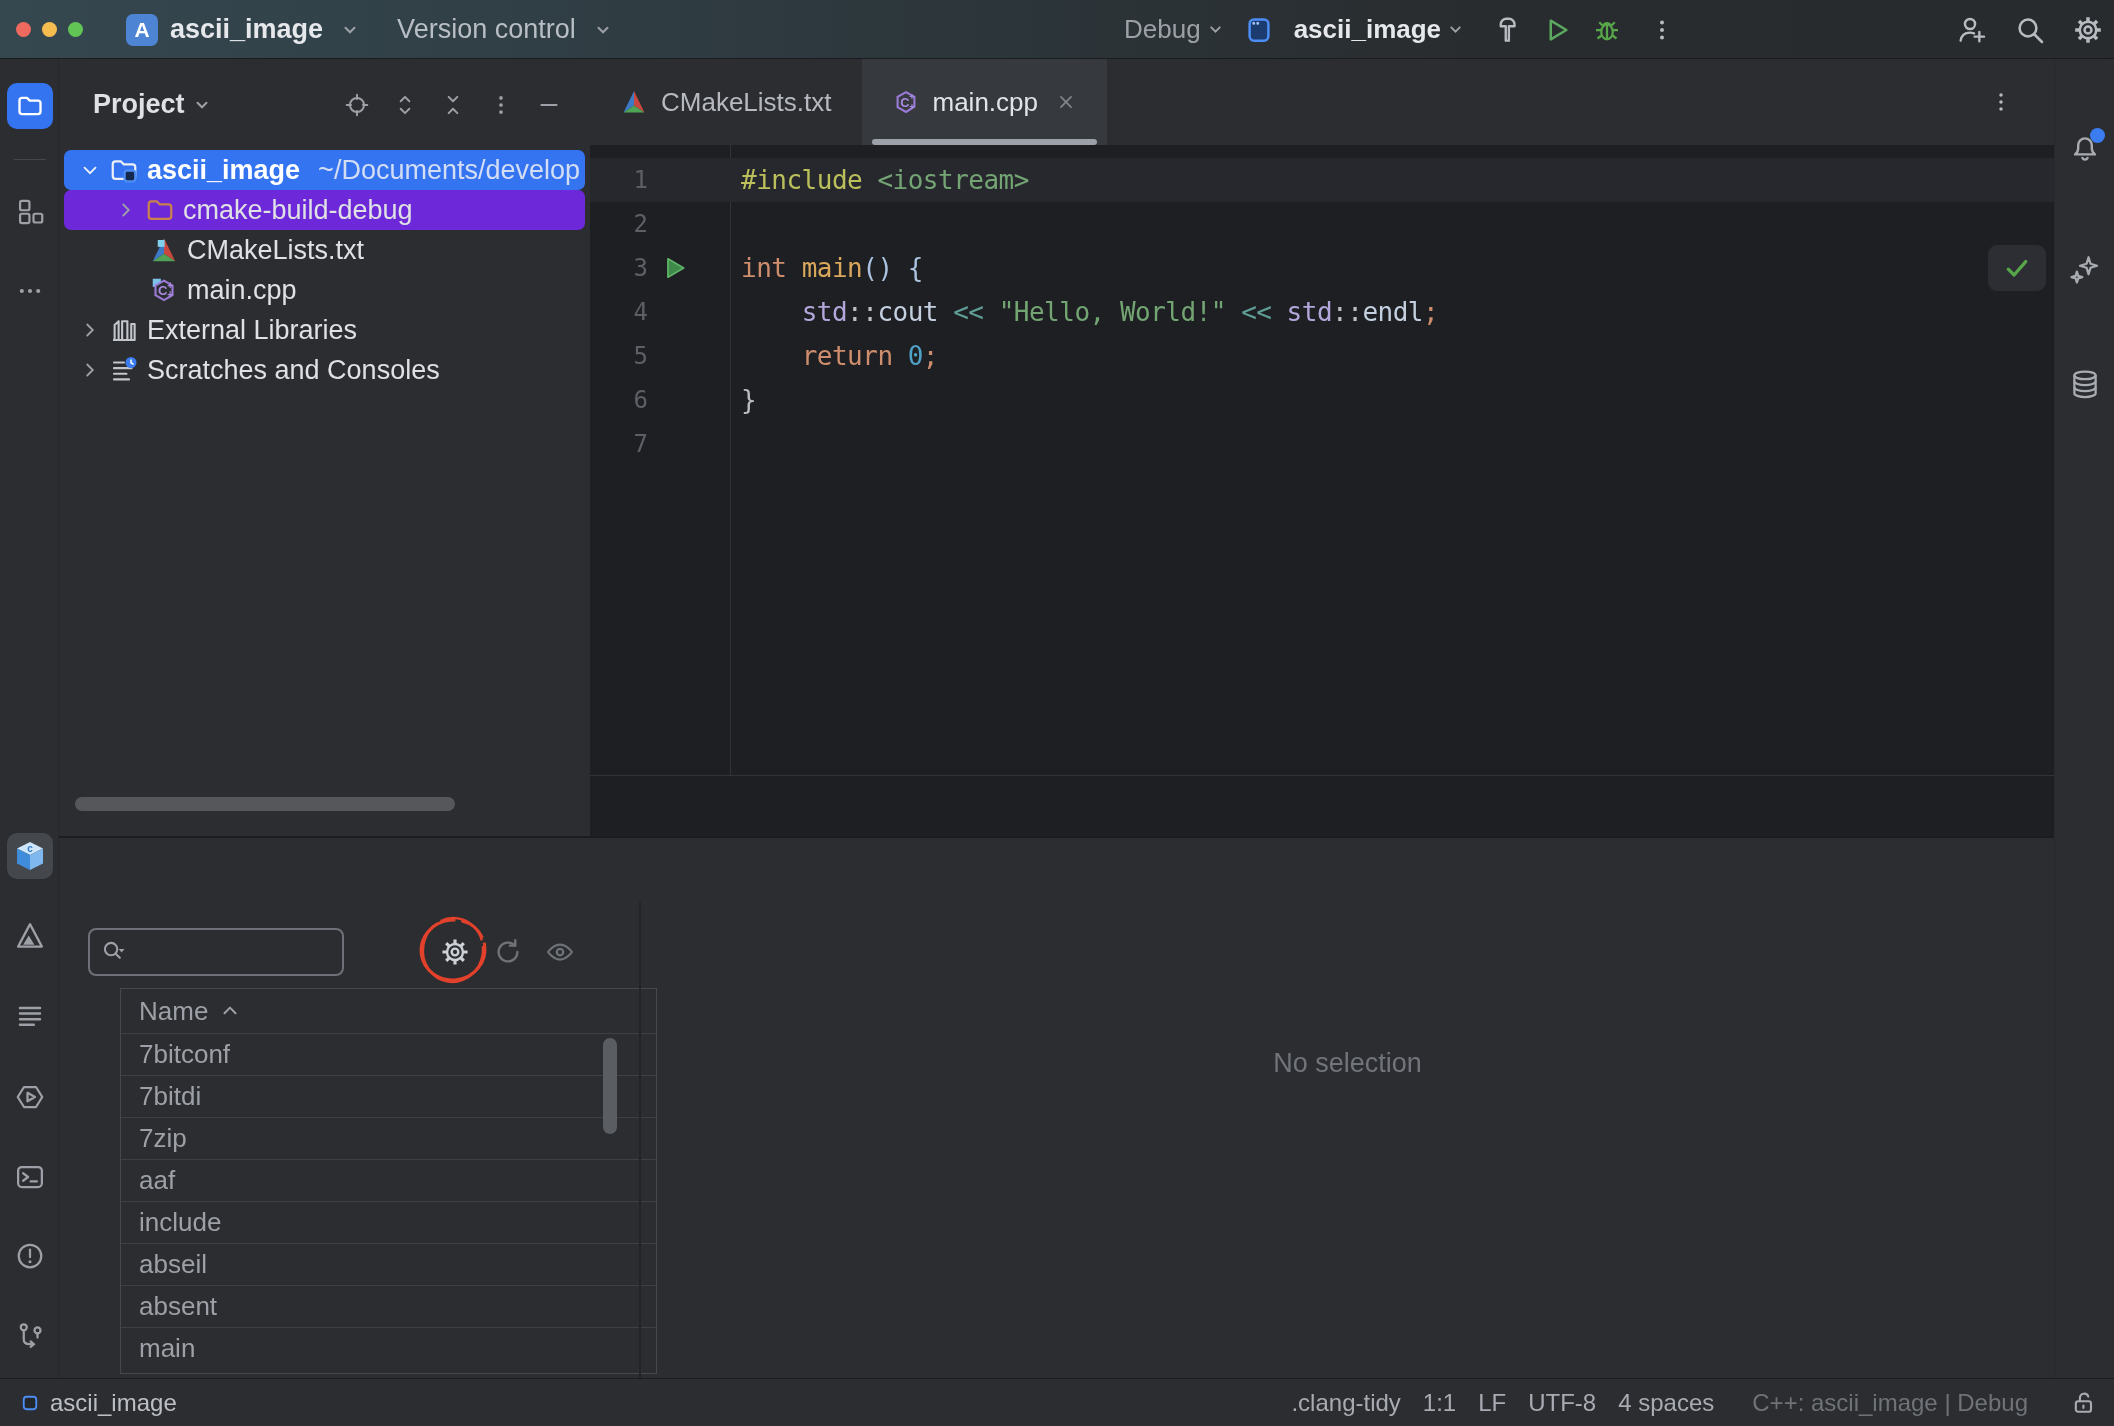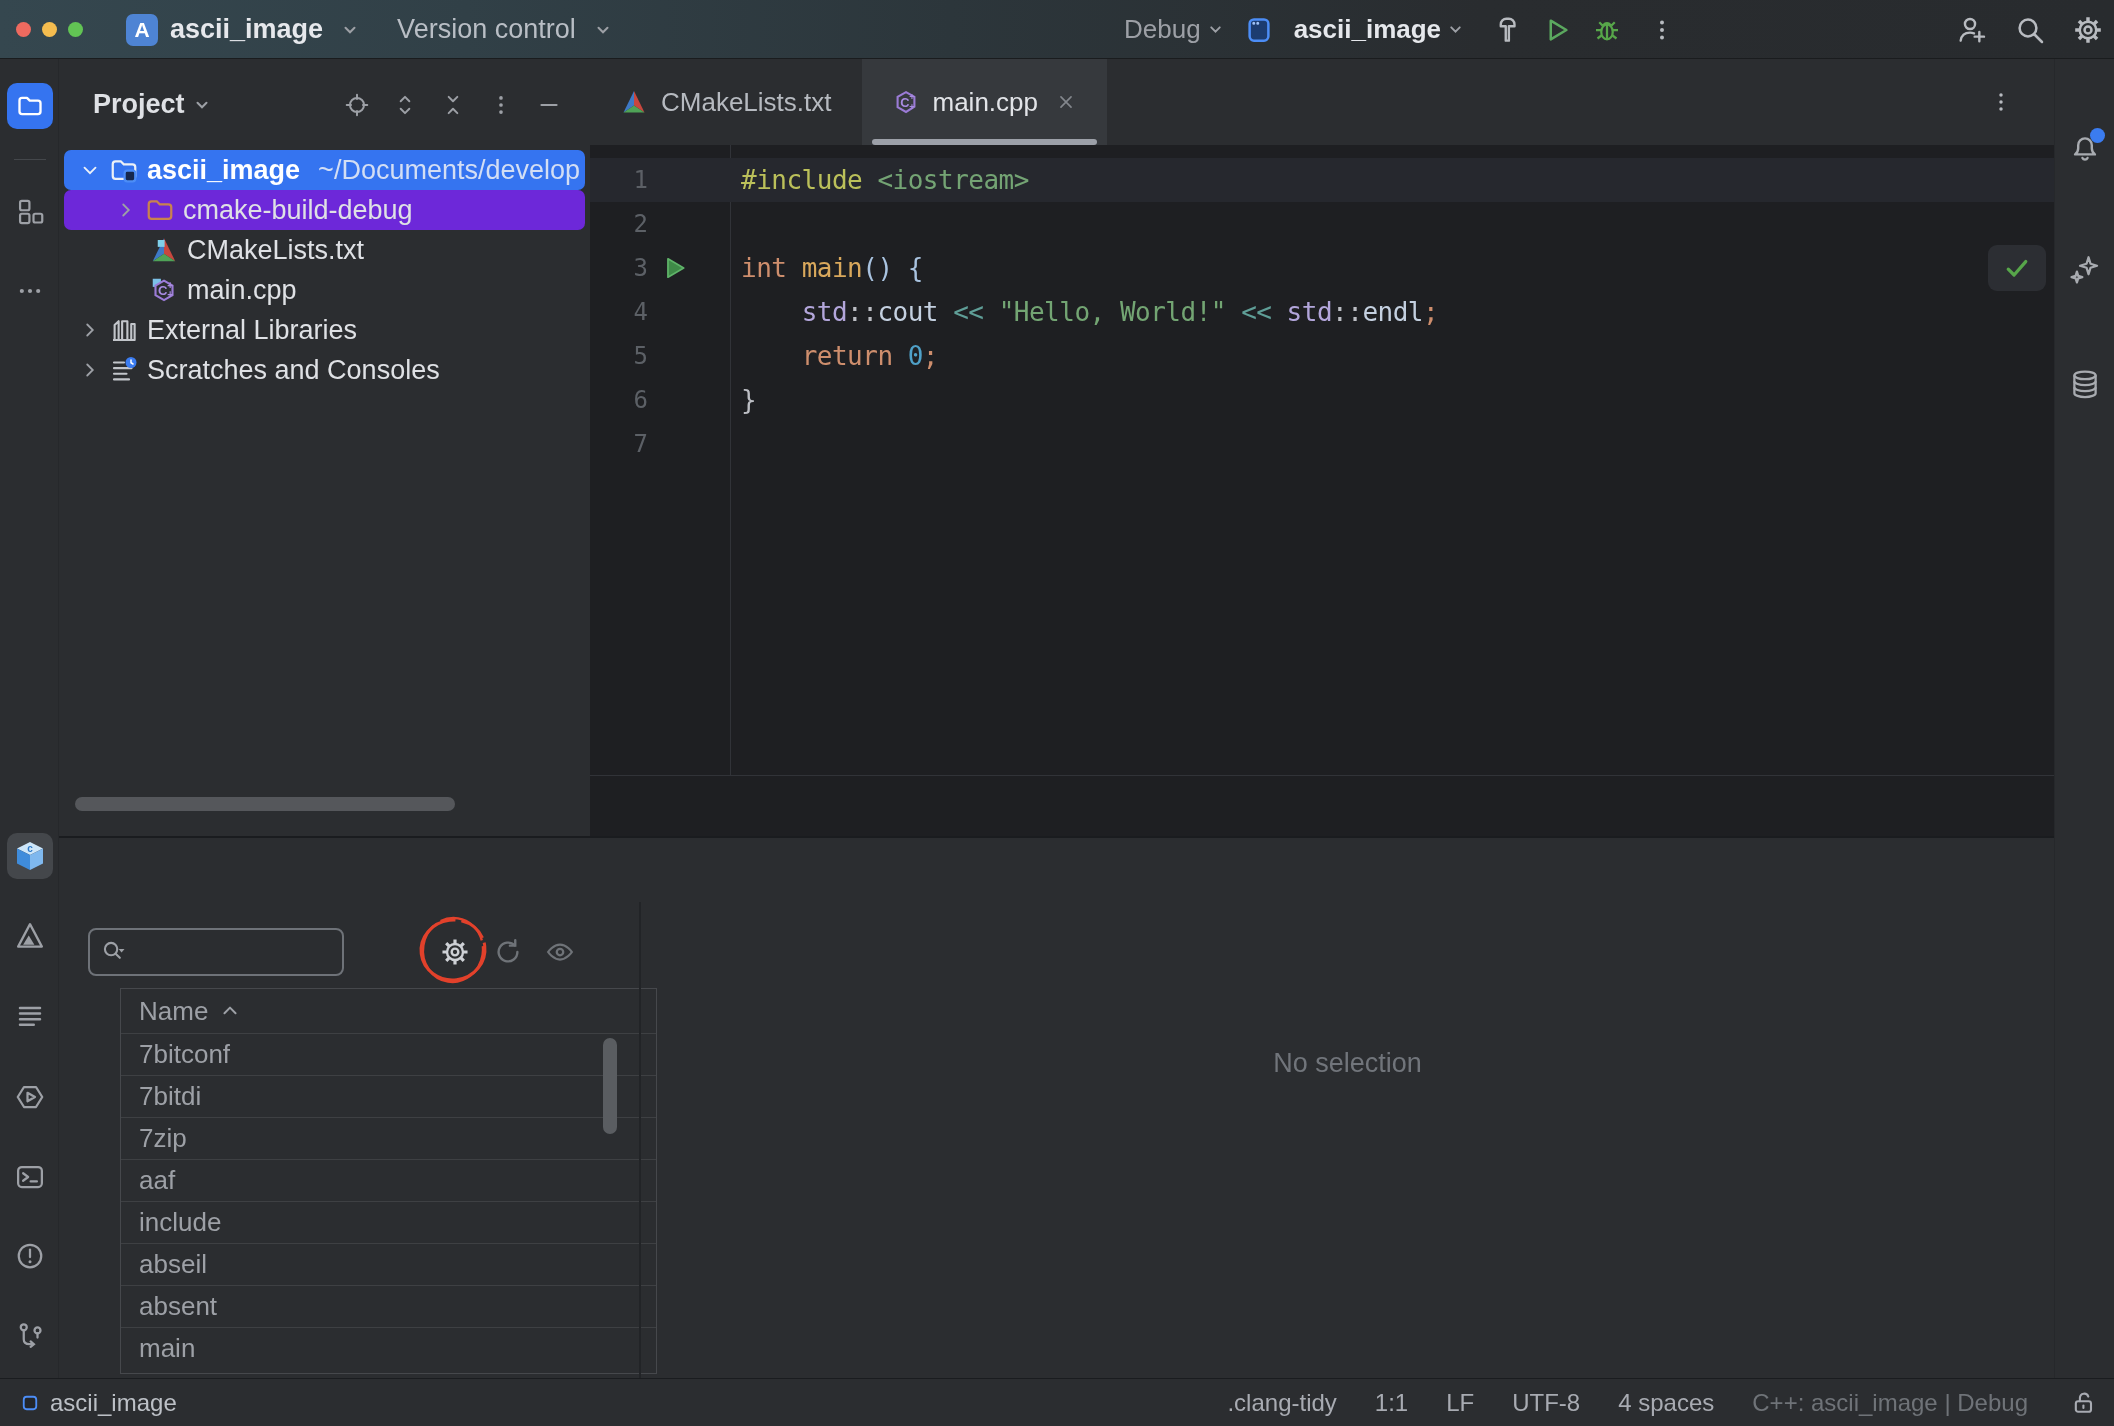--- a/index.html
+++ b/index.html
@@ -609,21 +609,21 @@
   <div class="statusbar">
     <div class="sb-left">
       <span>
         <svg width="20" height="20" viewBox="0 0 24 24">
             <rect x="4.5" y="4.5" width="15" height="15" rx="3.5" fill="#23262B" stroke="#4C8DF6" stroke-width="2.2"></rect>
           </svg>
       </span>
       <span>ascii_image</span>
     </div>
     <div class="sb-right">
-      <span style="display:flex;gap:38px;">
+      <span style="display:flex;gap:22px;">
           <span class="st-item">.clang-tidy</span>
           <span class="st-item">1:1</span>
           <span class="st-item">LF</span>
           <span class="st-item">UTF-8</span>
           <span class="st-item">4 spaces</span>
         </span>
       <span class="sb-context">C++: ascii_image | Debug</span>
       <span style="margin-left:4px;">
         <svg width="28" height="28" viewBox="0 0 24 24" fill="none" stroke="#A8ABB2" stroke-width="1.8" stroke-linecap="round">
             <rect x="5" y="10.5" width="13" height="9" rx="2"></rect>

